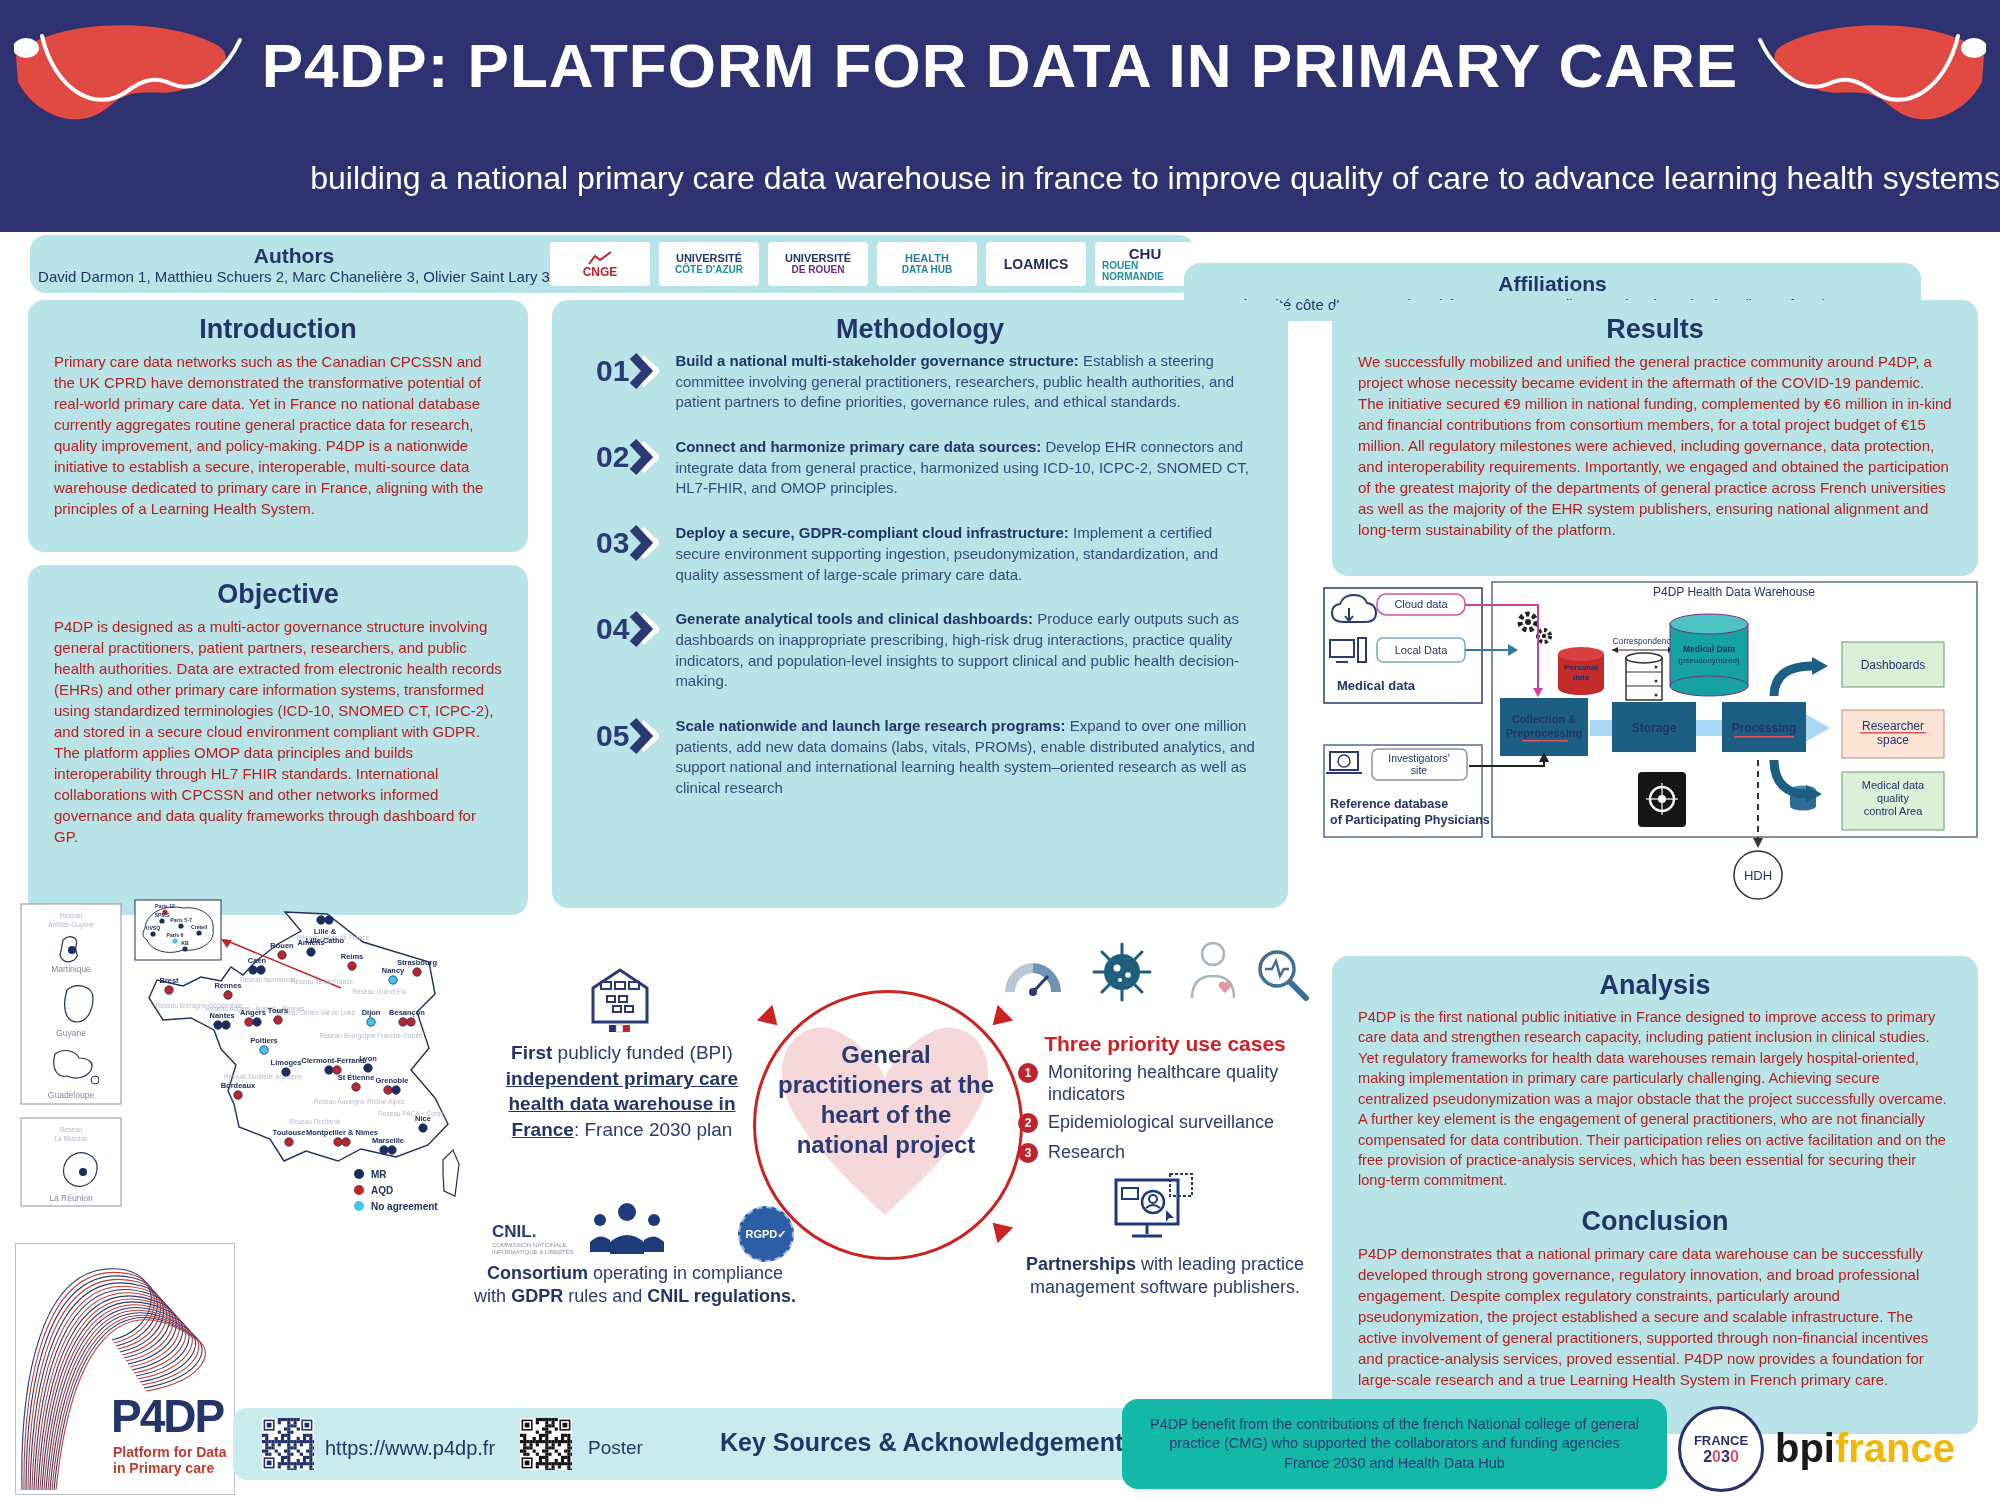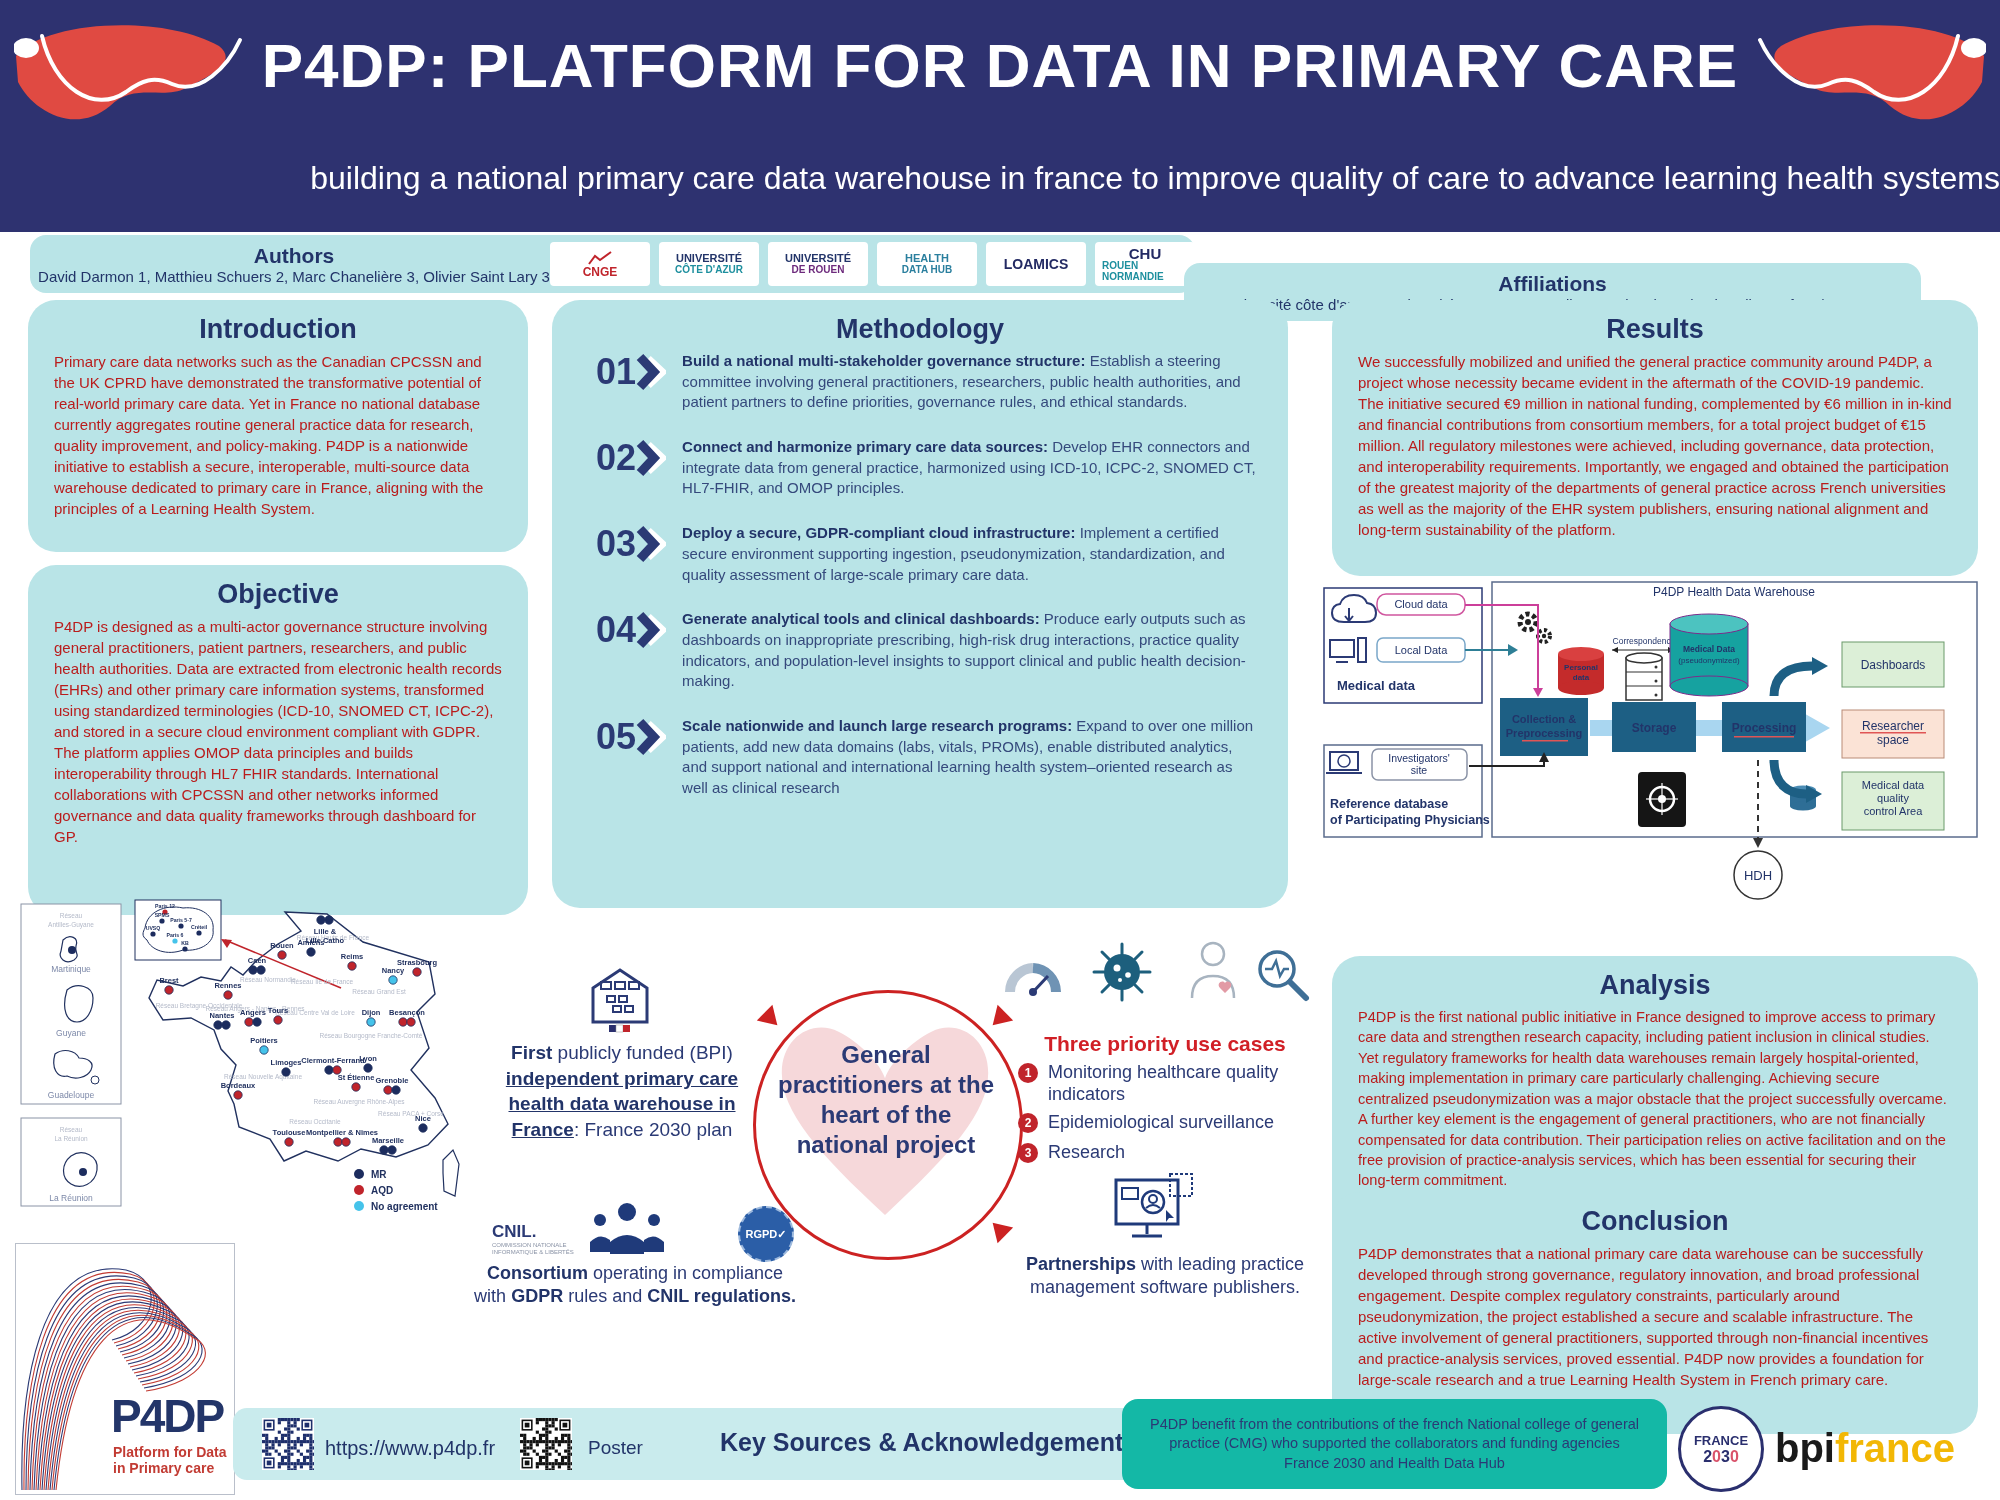--- a/index.html
+++ b/index.html
@@ -26,31 +26,31 @@
   .logo-chip{background:#fff;border-radius:4px;height:44px;min-width:86px;display:flex;
     flex-direction:column;align-items:center;justify-content:center;padding:0 7px;line-height:1.05;}
   .logo-chip .l1{font-size:11px;font-weight:800;color:#223469;}
   .logo-chip .l2{font-size:10px;font-weight:800;color:#1d8f9e;}
   .chip-cnge .l1{color:#c0242b;font-size:12px;}
   .chip-rouen .l2{color:#6d2a7c;}
   .chip-hdh .l1,.chip-hdh .l2{color:#2a7f9e;}
   .chip-loamics .l1{font-size:14px;color:#232a63;}
   .chip-chu .l1{font-size:15px;color:#232a63;}
   
-  .panel{position:absolute;background:#b9e4e7;border-radius:28px;overflow:hidden;}
+  .panel{position:absolute;background:#b9e4e7;border-radius:16px;overflow:hidden;}
   .ptitle{font-size:27px;font-weight:800;color:#223469;text-align:center;margin:14px 0 6px 0;}
   .pbody{font-size:15px;line-height:1.4;color:#b91c1c;padding:0 26px;}
   .p-intro{left:28px;top:300px;width:500px;height:252px;}
   .p-objective{left:28px;top:565px;width:500px;height:350px;}
   .p-method{left:552px;top:300px;width:736px;height:608px;}
   .p-results{left:1332px;top:300px;width:646px;height:276px;}
   .p-analysis{left:1332px;top:956px;width:646px;height:329px;}
   .p-conclusion{left:1332px;top:1192px;width:646px;height:242px;}
   .step{display:flex;gap:16px;margin:0 30px 24px 44px;align-items:flex-start;}
-  .step-num{font-size:36px;font-weight:900;color:#2b3a75;display:flex;align-items:center;}
+  .step-num{font-size:30px;font-weight:900;color:#2b3a75;display:flex;align-items:center;}
   .step-text{font-size:15px;line-height:1.38;color:#35497c;flex:1;}
   .step-lead{font-weight:800;color:#223469;}
   
   .diagram{position:absolute;left:1322px;top:580px;width:670px;height:330px;}
   .diagram svg text{fill:#223469;}
   
   .map{position:absolute;left:15px;top:898px;width:460px;height:340px;}
   .city-label{font-size:7.5px;font-weight:700;fill:#21315f;text-anchor:middle;}
   .inset-label{font-size:5.2px;font-weight:700;fill:#21315f;text-anchor:middle;}
   .region-label{font-size:6.5px;fill:#b4bac9;text-anchor:middle;}

